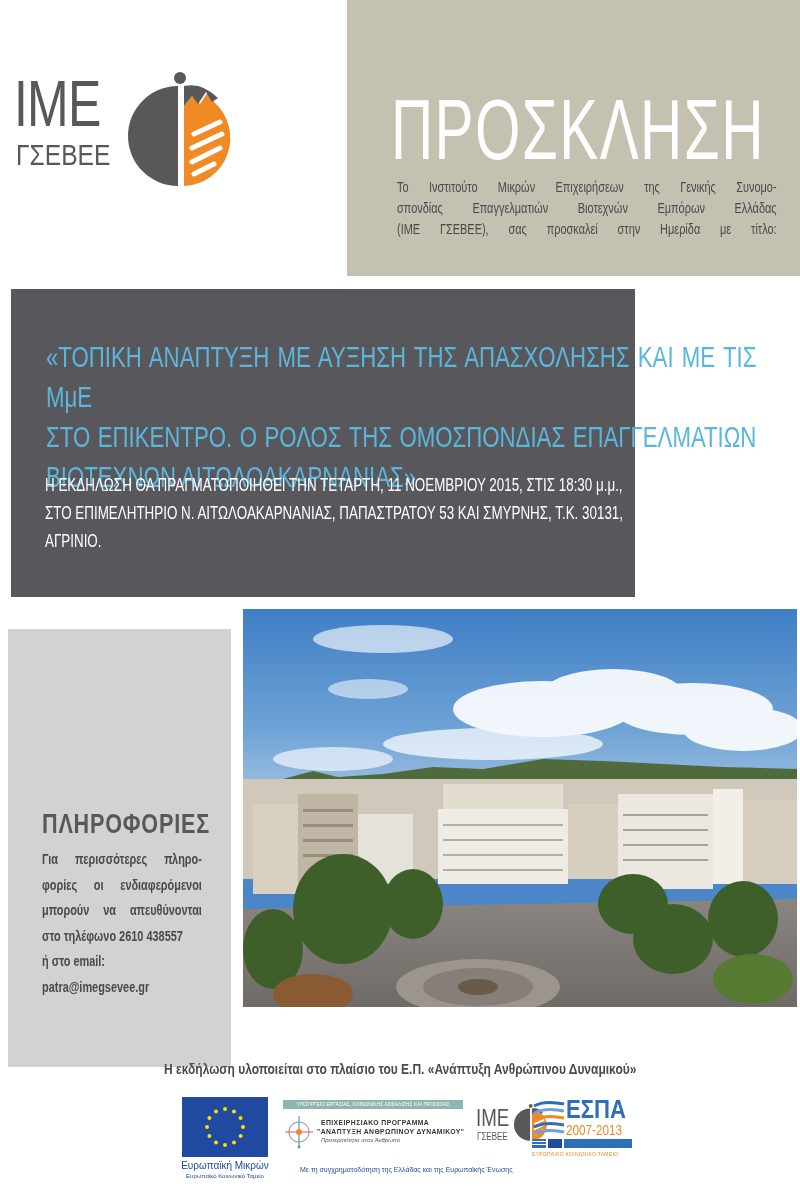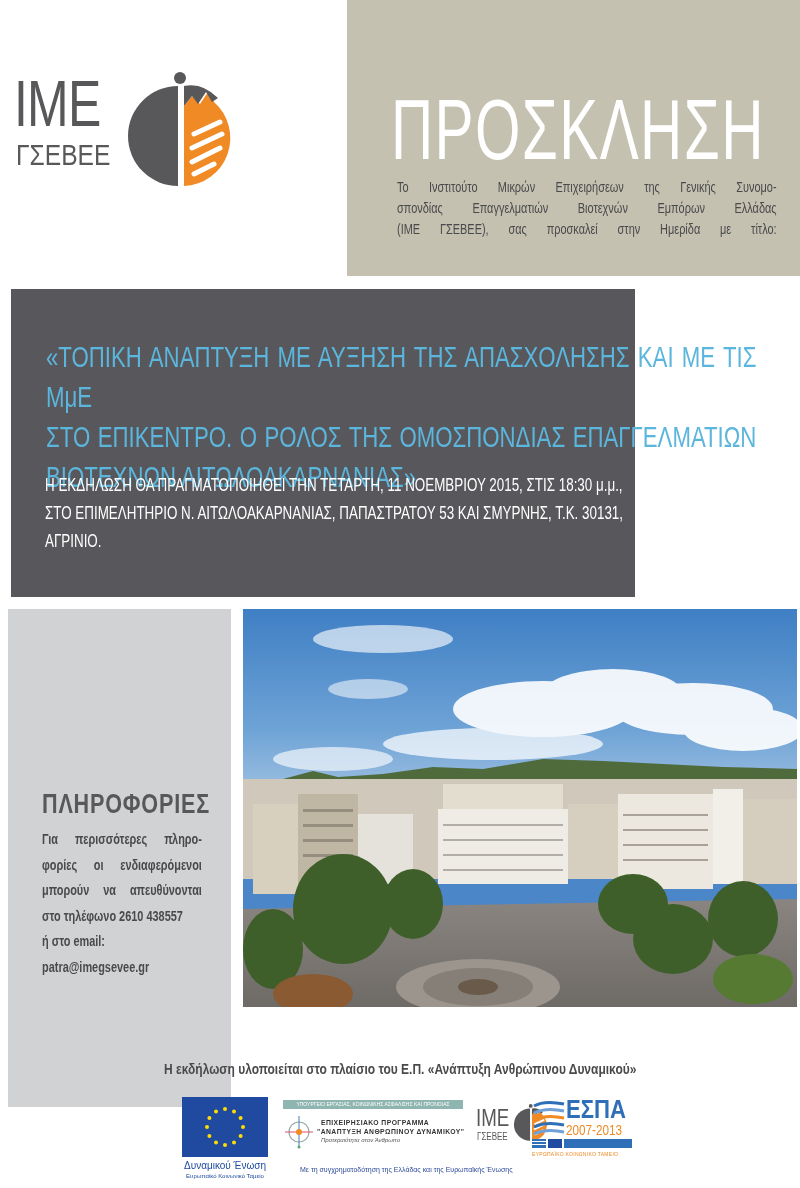--- a/index.html
+++ b/index.html
@@ -27,21 +27,21 @@
 
   
   .event-panel { position: absolute; left: 11px; top: 289px; width: 624px; height: 308px; background: #58585c; }
   .event-title { position: absolute; left: 35px; top: 48px; width: 960px; color: #5bb6dd; font-size: 30px; line-height: 40px; font-weight: normal; transform: scaleX(0.74); transform-origin: left top; }
   .event-title span { display: block; white-space: nowrap; }
   .event-title .just { text-align: justify; text-align-last: justify; white-space: normal; }
   .event-details { position: absolute; left: 34px; top: 182px; width: 1020px; color: #ffffff; font-size: 19px; line-height: 28px; transform: scaleX(0.705); transform-origin: left top; }
   .event-details span { display: block; white-space: nowrap; }
 
   
-  .info-panel { position: absolute; left: 8px; top: 609px; width: 223px; height: 498px; background: #d1d2d4; }
+  .info-panel { position: absolute; left: 8px; top: 629px; width: 223px; height: 438px; background: #d1d2d4; }
   .info-heading { position: absolute; left: 34px; top: 180px; font-size: 27px; line-height: 30px; font-weight: bold; color: #58585a; white-space: nowrap; transform: scaleX(0.8); transform-origin: left top; letter-spacing: 1px; }
   .info-body { position: absolute; left: 34px; top: 218px; width: 205px; color: #4a4a4c; font-size: 14px; line-height: 25.5px; font-weight: bold; transform: scaleX(0.78); transform-origin: left top; }
   .info-body span { display: block; white-space: nowrap; }
   .info-body .j { text-align: justify; text-align-last: justify; white-space: normal; }
 
   
   .photo { position: absolute; left: 243px; top: 609px; width: 554px; height: 398px; overflow: hidden; background: #4a86c8; }
   .photo svg { display: block; }
 
   
@@ -227,21 +227,21 @@
       <circle cx="43" cy="48" r="2"></circle>
         <circle cx="34" cy="45.6" r="2"></circle>
         <circle cx="27.4" cy="39" r="2"></circle>
       <circle cx="25" cy="30" r="2"></circle>
         <circle cx="27.4" cy="21" r="2"></circle>
         <circle cx="34" cy="14.4" r="2"></circle>
     </g>
   </svg>
 </div>
 <div class="eu-label">
-  <span class="m">Δυναμικού Ένωση</span>
+  <span class="m">Ευρωπαϊκή Μικρών</span>
   <span class="s">Ευρωπαϊκό Κοινωνικό Ταμείο</span>
 </div>
 
 <div class="ep-logo">
   <div class="ep-bar">ΥΠΟΥΡΓΕΙΟ ΕΡΓΑΣΙΑΣ, ΚΟΙΝΩΝΙΚΗΣ ΑΣΦΑΛΙΣΗΣ ΚΑΙ ΠΡΟΝΟΙΑΣ</div>
   <svg class="ep-compass" viewBox="0 0 28 36" width="28" height="36">
     <circle cx="14" cy="18" r="10" fill="none" stroke="#9aa" stroke-width="1.2"></circle>
     <line x1="14" y1="2" x2="14" y2="34" stroke="#4a7ab8" stroke-width="1"></line>
     <line x1="0" y1="18" x2="28" y2="18" stroke="#e0506a" stroke-width="1"></line>
     <circle cx="14" cy="18" r="3" fill="#f08a24"></circle>

